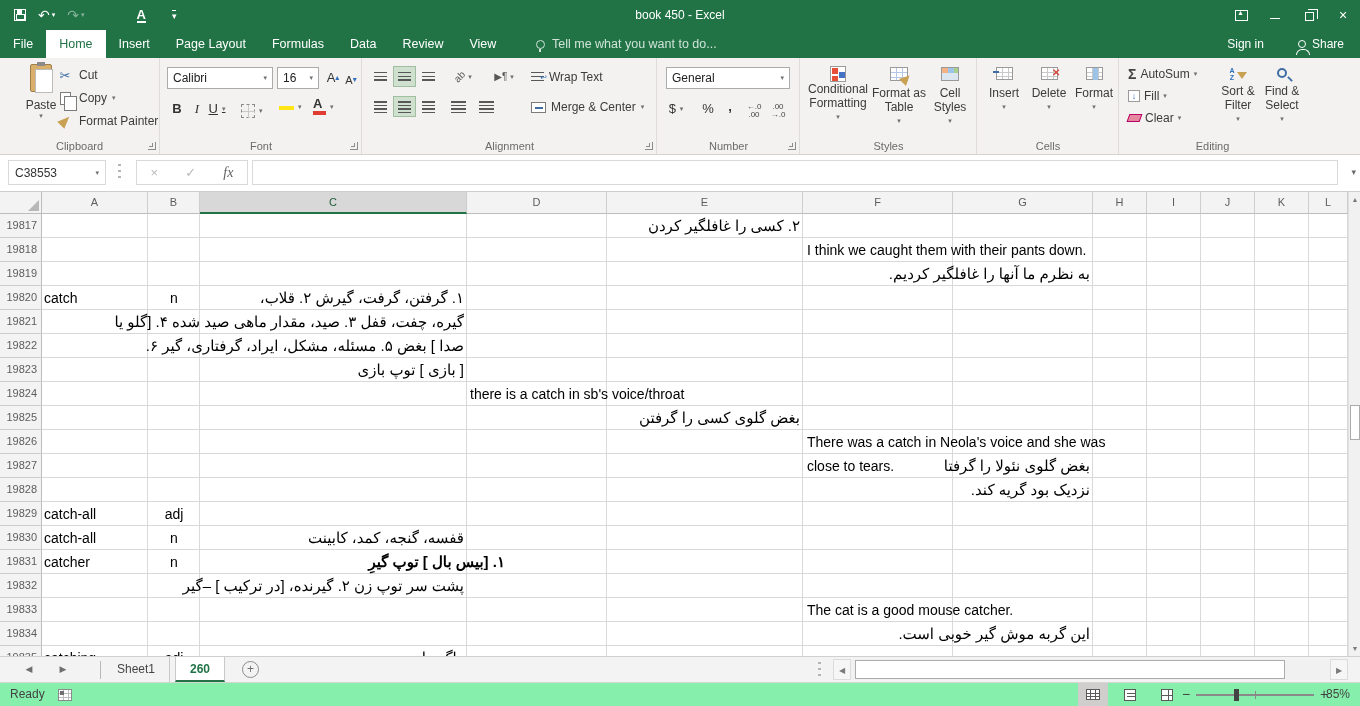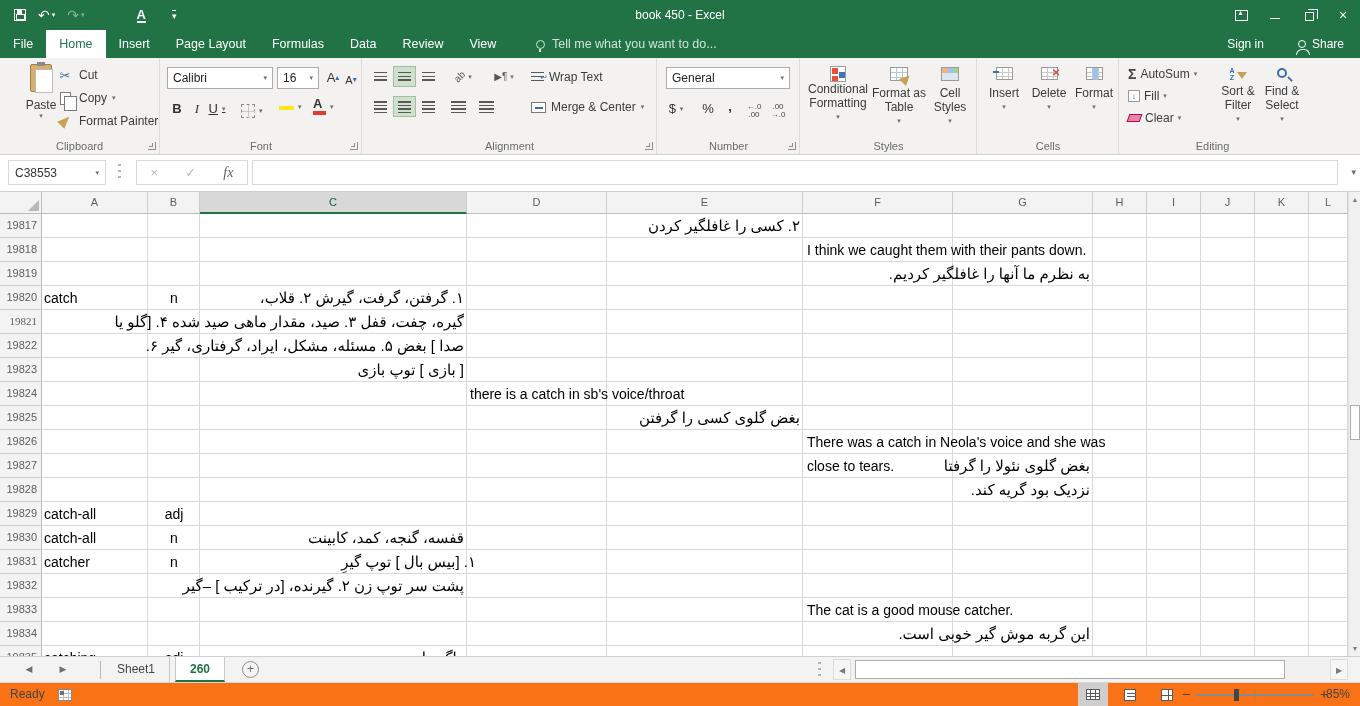--- a/index.html
+++ b/index.html
@@ -150,21 +150,21 @@
   #tabdiv1 { position:absolute; left:100px; top:4px; width:1px; height:18px; background:#b9b9b9; }
   .stab { position:absolute; top:0; height:25px; line-height:25px; font-size:12px; color:#444; padding:0 14px; border-right:1px solid #c9c9c9; }
   .stab.active { background:#fff; color:#217346; font-weight:bold; border-bottom:2px solid #217346; border-left:1px solid #c9c9c9; }
   #addsheet { position:absolute; left:242px; top:4px; width:17px; height:17px; border:1px solid #8b8b8b; border-radius:50%; color:#6f6f6f; text-align:center; line-height:15px; font-size:12px; }
   .dots2 { position:absolute; left:818px; top:5px; width:3px; height:16px; background:repeating-linear-gradient(to bottom,#b5b5b5 0 2px,transparent 2px 6px); }
   #hscroll { position:absolute; left:833px; top:2px; right:12px; height:21px; background:#f1f1f1; }
   .hbtn { position:absolute; top:0; width:18px; height:21px; border:1px solid #dcdcdc; background:#f6f6f6; color:#7a7a7a; font-size:8px; text-align:center; line-height:21px; }
   #hthumb { position:absolute; left:22px; top:1px; width:430px; height:19px; background:#fff; border:1px solid #ababab; }
 
   
-  #statusbar { position:absolute; left:0; top:682px; width:1360px; height:24px; background:#f97316; border-top:1px solid #d7d5d3; font-size:12px; color:#444; }
+  #statusbar { position:absolute; left:0; top:682px; width:1360px; height:24px; background:#86efac; border-top:1px solid #d7d5d3; font-size:12px; color:#444; }
   #ready { position:absolute; left:10px; top:4px; }
   .ic-macro { position:absolute; left:58px; top:6px; width:14px; height:12px; border:1px solid #8a8a8a; background:
      repeating-linear-gradient(to right,transparent 0 4px,#bdbdbd 4px 5px),
      repeating-linear-gradient(to bottom,transparent 0 3px,#bdbdbd 3px 4px),#fff; }
   .ic-macro::after { content:""; position:absolute; left:1px; top:1px; width:4px; height:4px; background:#6f6f6f; }
   .viewbtn { position:absolute; top:0; width:30px; height:23px; display:flex; align-items:center; justify-content:center; }
   .viewbtn.sel { background:#d0cecd; }
   .ic-vnormal { width:14px; height:11px; border:1px solid #5a5a5a; background:
      repeating-linear-gradient(to right,transparent 0 3.5px,#5a5a5a 3.5px 4.5px),
      repeating-linear-gradient(to bottom,transparent 0 2.5px,#5a5a5a 2.5px 3.5px),#fff; }
@@ -490,21 +490,21 @@
       <div class="gvl" style="left: 1254px; height: 442px;"></div>
       <div class="colh" style="left: 1255px; width: 54px;">K</div>
       <div class="gvl" style="left: 1308px; height: 442px;"></div>
       <div class="colh" style="left: 1309px; width: 39px;">L</div>
       <div class="gvl" style="left: 1347px; height: 442px;"></div>
       <div class="gvl" style="left: 41px; height: 442px;"></div>
       <div class="rowh" style="top: 22px; height: 24px; line-height: 23px;">19817</div>
       <div class="rowh" style="top: 46px; height: 24px; line-height: 23px;">19818</div>
       <div class="rowh" style="top: 70px; height: 24px; line-height: 23px;">19819</div>
       <div class="rowh" style="top: 94px; height: 24px; line-height: 23px;">19820</div>
-      <div class="rowh" style="top: 118px; height: 24px; line-height: 23px; font-family: Liberation Serif, serif;">19821</div>
+      <div class="rowh" style="top: 118px; height: 24px; line-height: 23px;">19821</div>
       <div class="rowh" style="top: 142px; height: 24px; line-height: 23px;">19822</div>
       <div class="rowh" style="top: 166px; height: 24px; line-height: 23px;">19823</div>
       <div class="rowh" style="top: 190px; height: 24px; line-height: 23px;">19824</div>
       <div class="rowh" style="top: 214px; height: 24px; line-height: 23px;">19825</div>
       <div class="rowh" style="top: 238px; height: 24px; line-height: 23px;">19826</div>
       <div class="rowh" style="top: 262px; height: 24px; line-height: 23px;">19827</div>
       <div class="rowh" style="top: 286px; height: 24px; line-height: 23px;">19828</div>
       <div class="rowh" style="top: 310px; height: 24px; line-height: 23px;">19829</div>
       <div class="rowh" style="top: 334px; height: 24px; line-height: 23px;">19830</div>
       <div class="rowh" style="top: 358px; height: 24px; line-height: 23px;">19831</div>
@@ -527,21 +527,21 @@
       <div class="celltxt" dir="ltr" style="top: 262px; left: 807px;">close to tears.</div>
       <div class="celltxt fa" dir="rtl" style="top: 262px; right: 258px;">بغض گلوی نئولا را گرفتا</div>
       <div class="celltxt fa" dir="rtl" style="top: 286px; right: 258px;">نزدیک بود گریه کند.</div>
       <div class="celltxt" dir="ltr" style="top: 310px; left: 44px;">catch-all</div>
       <div class="celltxt" dir="ltr" style="top: 310px; left: 134px; width: 80px; text-align: center;">adj</div>
       <div class="celltxt" dir="ltr" style="top: 334px; left: 44px;">catch-all</div>
       <div class="celltxt" dir="ltr" style="top: 334px; left: 134px; width: 80px; text-align: center;">n</div>
       <div class="celltxt fa" dir="rtl" style="top: 334px; right: 884px;">قفسه، گنجه، کمد، کابینت</div>
       <div class="celltxt" dir="ltr" style="top: 358px; left: 44px;">catcher</div>
       <div class="celltxt" dir="ltr" style="top: 358px; left: 134px; width: 80px; text-align: center;">n</div>
-      <div class="celltxt fa" dir="rtl" style="top: 358px; right: 872px;">۱. [بیس بال ] توپ گیرِ</div>
+      <div class="celltxt fa" dir="rtl" style="top: 358px; right: 843px; font-weight: bold;">۱. [بیس بال ] توپ گیرِ</div>
       <div class="celltxt fa" dir="rtl" style="top: 382px; right: 884px;">پشت سر توپ زن ۲. گیرنده، [در ترکیب ] –گیر</div>
       <div class="celltxt" dir="ltr" style="top: 406px; left: 807px;">The cat is a good mouse catcher.</div>
       <div class="celltxt fa" dir="rtl" style="top: 430px; right: 258px;">این گربه موش گیر خوبی است.</div>
       <div class="celltxt" dir="ltr" style="top: 454px; left: 44px;">catching</div>
       <div class="celltxt" dir="ltr" style="top: 454px; left: 134px; width: 80px; text-align: center;">adj</div>
       <div class="celltxt fa" dir="rtl" style="top: 454px; right: 884px;">واگیردار، مسری</div>
     </div>
 
   <div id="vscroll">
     <div class="vbtn" style="top:0">▲</div>

